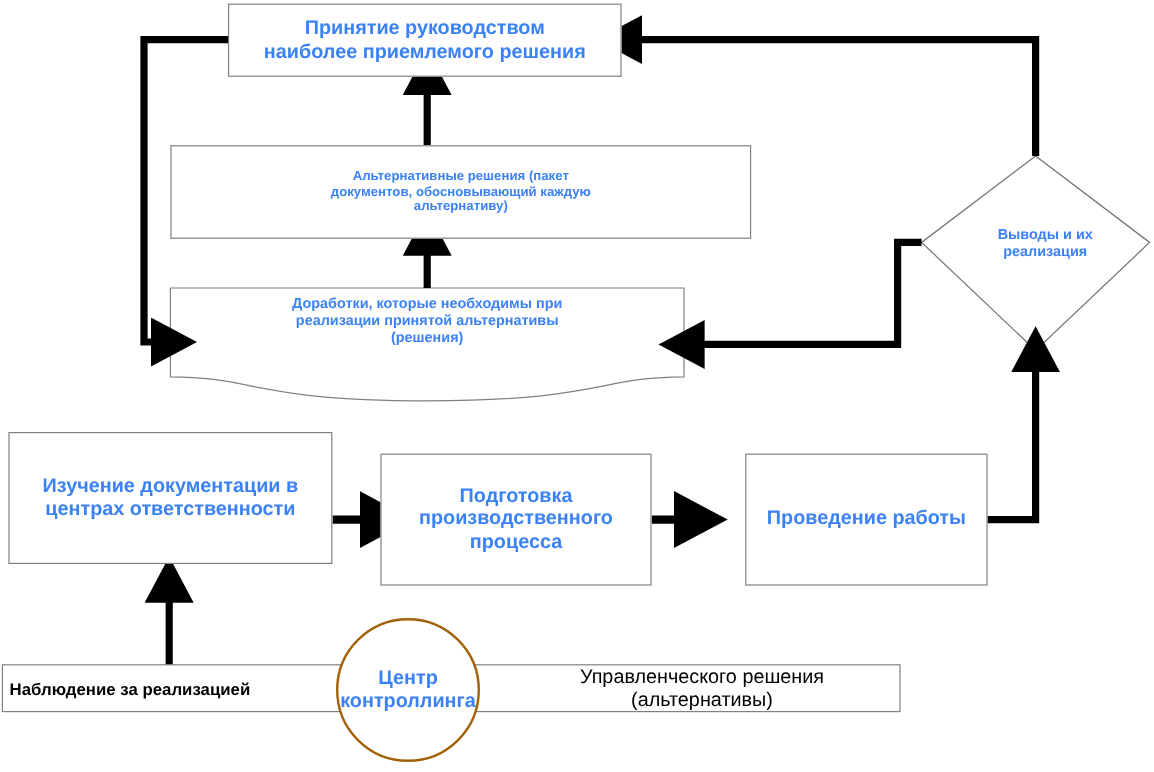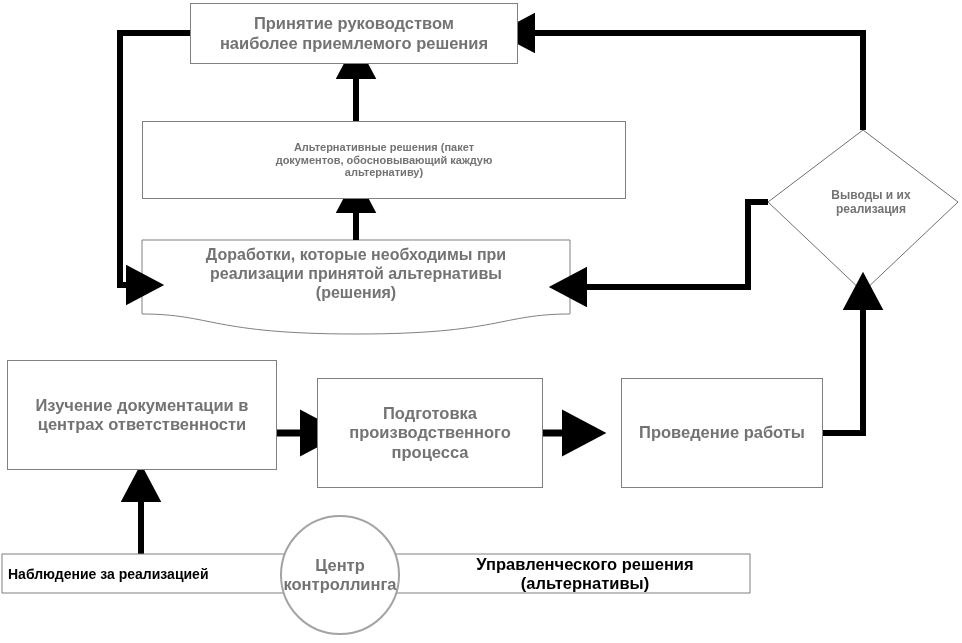--- a/index.html
+++ b/index.html
@@ -25,21 +25,21 @@
     width: 962px;
     height: 643px;
   }
   .node {
     position: absolute;
     box-sizing: border-box;
     display: flex;
     align-items: center;
     justify-content: center;
     text-align: center;
-    color: #737373;
+    color: #3b82f6;
     font-weight: bold;
     line-height: 1.18;
     background: #ffffff;
   }
   .box {
     border: 1px solid #808080;
   }
   .node-text {
     display: block;
     padding: 0 6px;
@@ -51,21 +51,21 @@
     left: 190px; top: 3px; width: 328px; height: 61px;
     font-size: 16.5px;
   }
   #node-alternatives {
     left: 142px; top: 121px; width: 484px; height: 78px;
     font-size: 11px;
   }
   
   #node-revisions {
     left: 142px; top: 240px; width: 428px; height: 92px;
-    font-size: 16px;
+    font-size: 12px;
     background: transparent;
     align-items: flex-start;
     padding-top: 6px;
     justify-content: center;
   }
   #node-diamond-label {
     left: 776px; top: 172px; width: 190px; height: 60px;
     font-size: 12px;
     background: transparent;
   }
@@ -86,27 +86,27 @@
     position: absolute;
     left: 8px; top: 554px; width: 272px; height: 39px;
     display: flex; align-items: center; justify-content: flex-start;
     font-size: 14px; font-weight: bold; color:#000;
   }
   #node-observation-right-text {
     position: absolute;
     left: 420px; top: 548px; width: 330px; height: 52px;
     display: flex; align-items: center; justify-content: center;
     text-align: center;
-    font-size: 16.5px; font-weight: bold; color:#000;
+    font-size: 16.5px; font-weight: normal; color:#000;
     line-height: 1.18;
     white-space: pre-line;
   }
   #node-controlling-center {
     left: 280px; top: 515px; width: 120px; height: 120px;
-    border: 2px solid #a3a3a3;
+    border: 2px solid #a16207;
     border-radius: 50%;
     font-size: 16.5px;
     z-index: 5;
   }
 </style>
 </head>
 <body>
 
 <div id="diagram-root">
 

